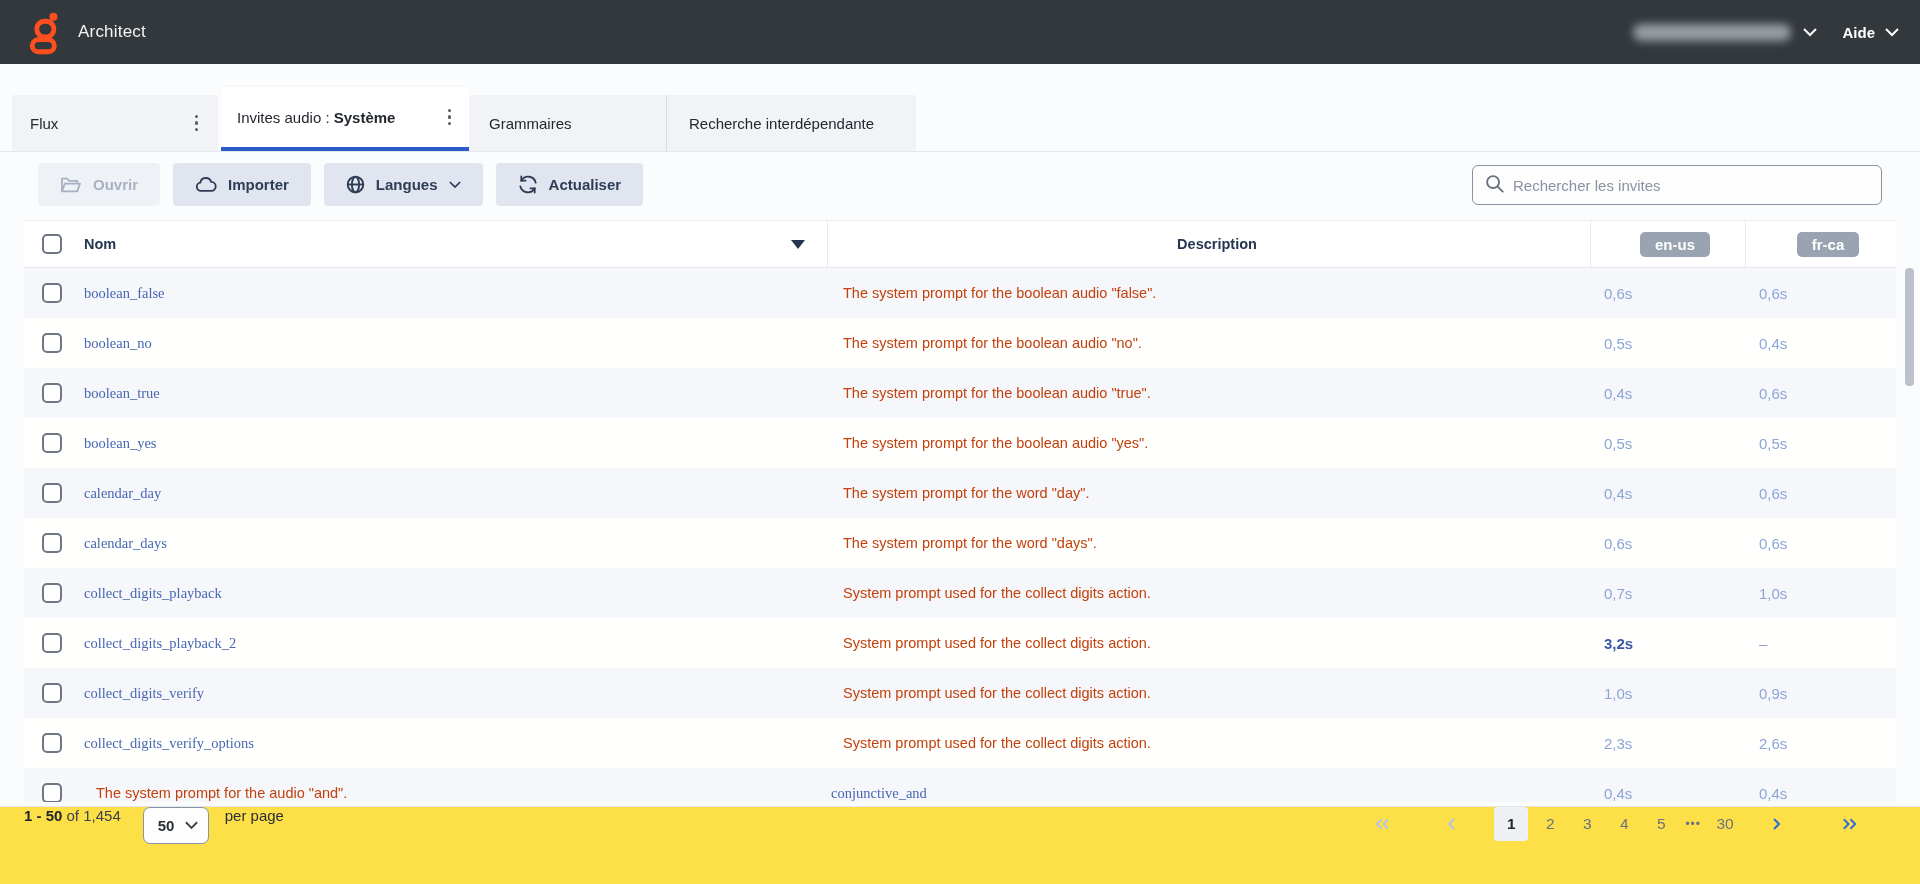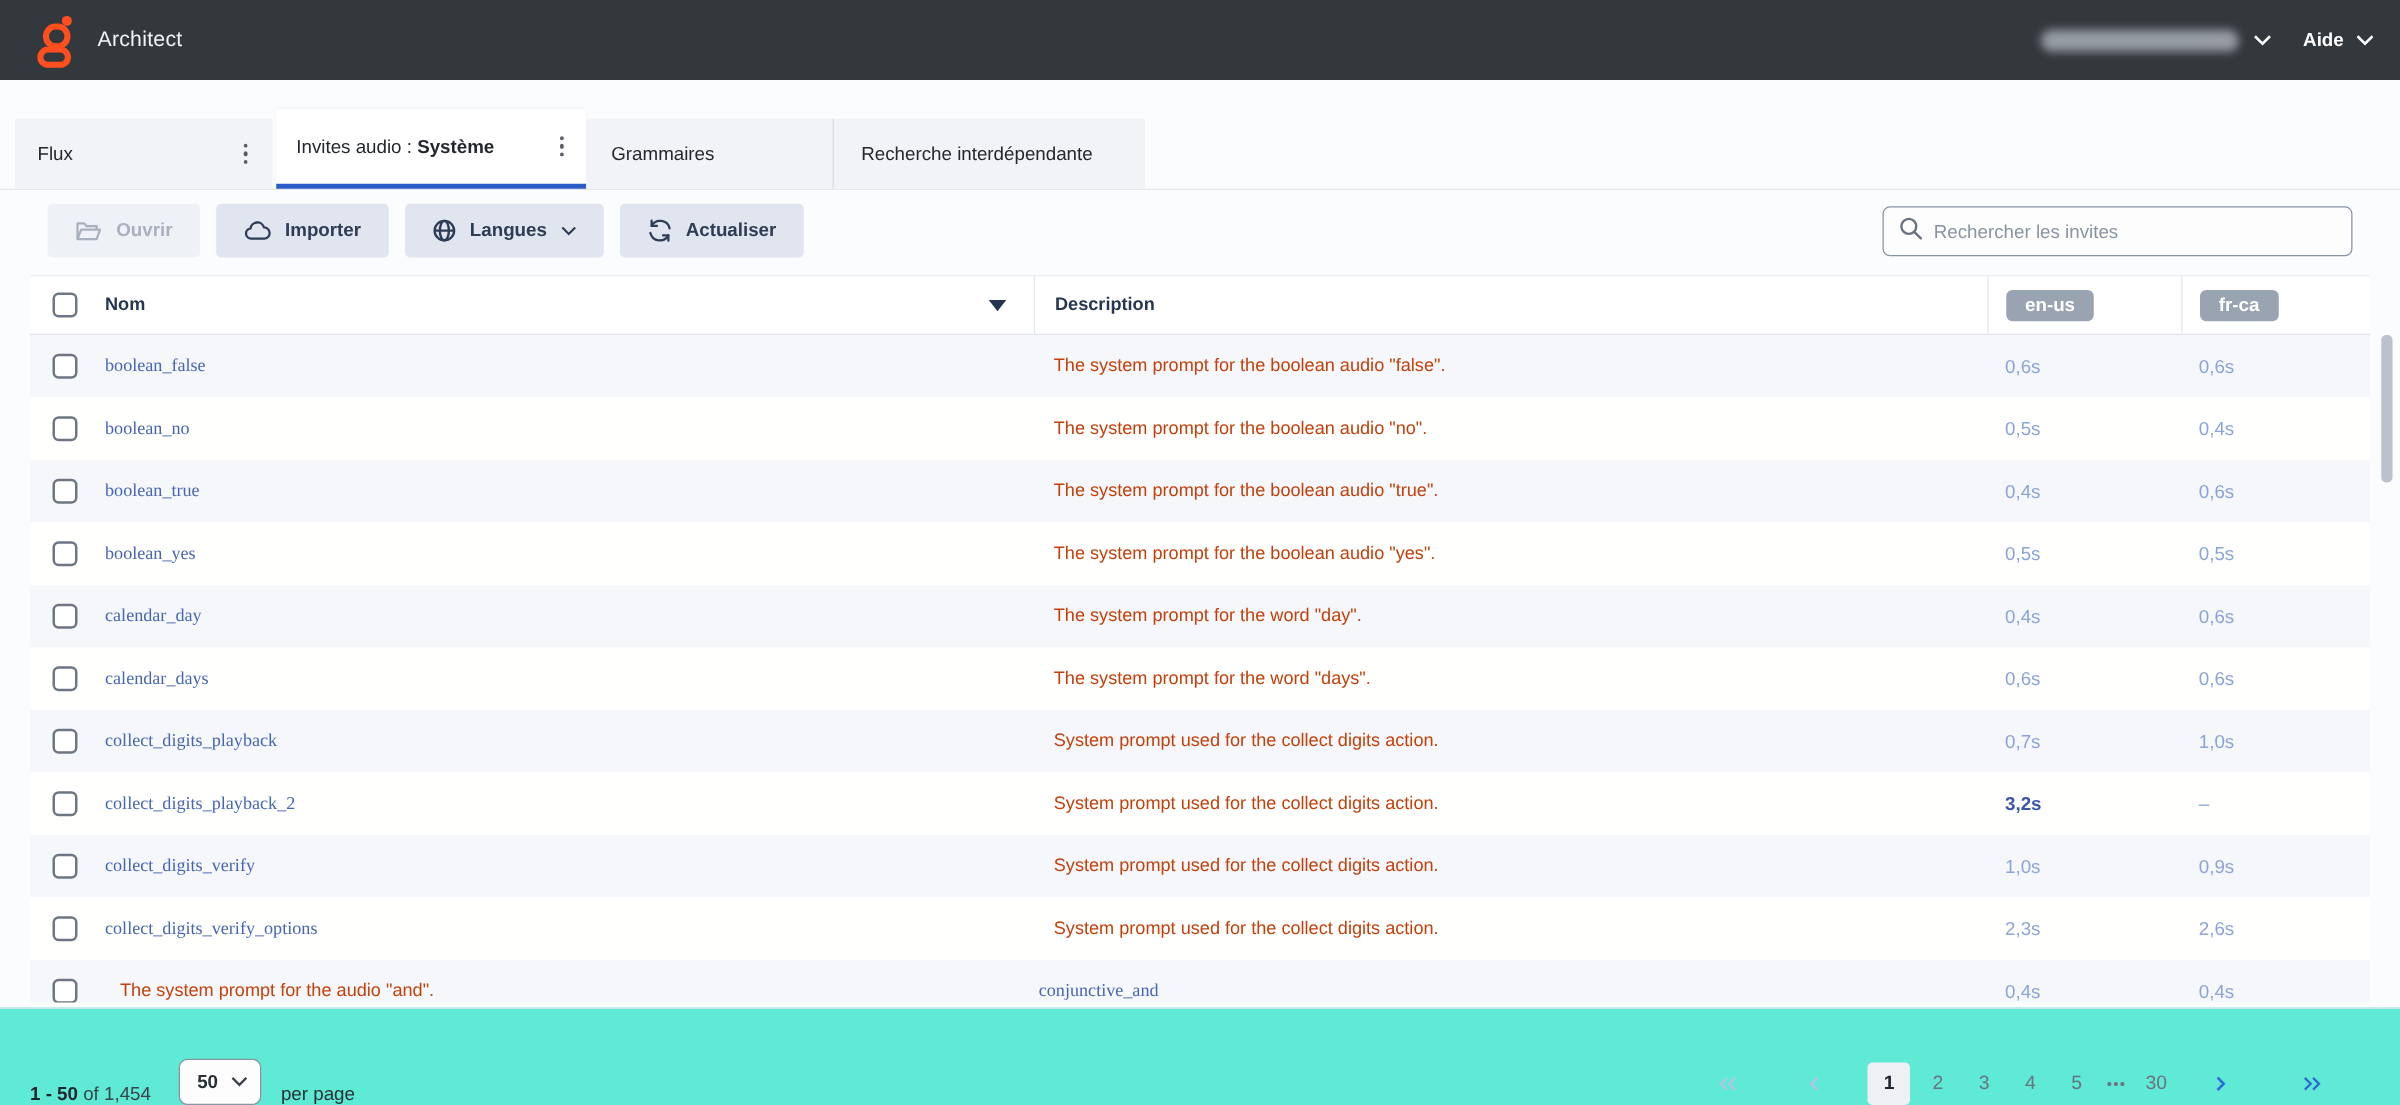--- a/index.html
+++ b/index.html
@@ -86,21 +86,21 @@
     align-items: center;
     gap: 11px;
     padding: 0 22px;
     cursor: pointer;
   }
   .tb-btn .ic { display: inline-flex; }
   .tb-btn.disabled { background: #eef1f6; color: #a9b0bf; cursor: default; }
   .search-box {
     position: absolute;
     right: 38px; top: 2px;
-    width: 376px; height: 40px;
+    width: 410px; height: 40px;
     border: 1px solid #8a93a1;
     border-radius: 6px;
     background: #fdfdfe;
     display: flex; align-items: center;
     padding: 0 12px;
     gap: 9px;
   }
   .search-box input {
     border: none; outline: none; background: transparent;
     font-family: inherit; font-size: 15px; color: #2a2f36;
@@ -117,21 +117,21 @@
   }
   .thead {
     height: 48px;
     background: #fff;
     border-top: 1px solid #eceef2;
     border-bottom: 1px solid #e4e7ec;
     font-weight: bold;
     font-size: 14.5px;
     color: #263650;
   }
-  .th { height: 100%; display: flex; align-items: center; }
+  .th { height: 100%; display: flex; align-items: center; justify-content: center; }
   .th-check { justify-content: center; }
   .th-name { padding: 0 22px 0 4px; justify-content: space-between; }
   .th-desc, .th-en, .th-fr { border-left: 1px solid #e4e7ec; }
   .th-desc { padding-left: 16px; }
   .th-en, .th-fr { padding-left: 14px; }
   .lang-badge {
     background: var(--badge-bg, #99a3b2);
     color: #fff;
     font-weight: bold;
     font-size: 15px;
@@ -171,24 +171,24 @@
     background: #bcc2cb;
     border-radius: 4px;
     cursor: grab;
   }
 
   
   .footer {
     position: absolute;
     left: 0; bottom: 0;
     width: 100%; height: 78px;
-    background: #5eead4;
+    background: #fde047;
     border-top: 1px solid #e2e5ea;
     display: flex;
-    align-items: flex-end;
+    align-items: flex-start;
     padding: 0 56px 0 24px;
     font-size: 15px;
   }
   .range-text { color: #3c424b; }
   .range-text b { color: #20262e; }
   .size-select {
     margin-left: 22px;
     width: 66px; height: 37px;
     border: 1px solid #8a93a1;
     border-radius: 7px;

